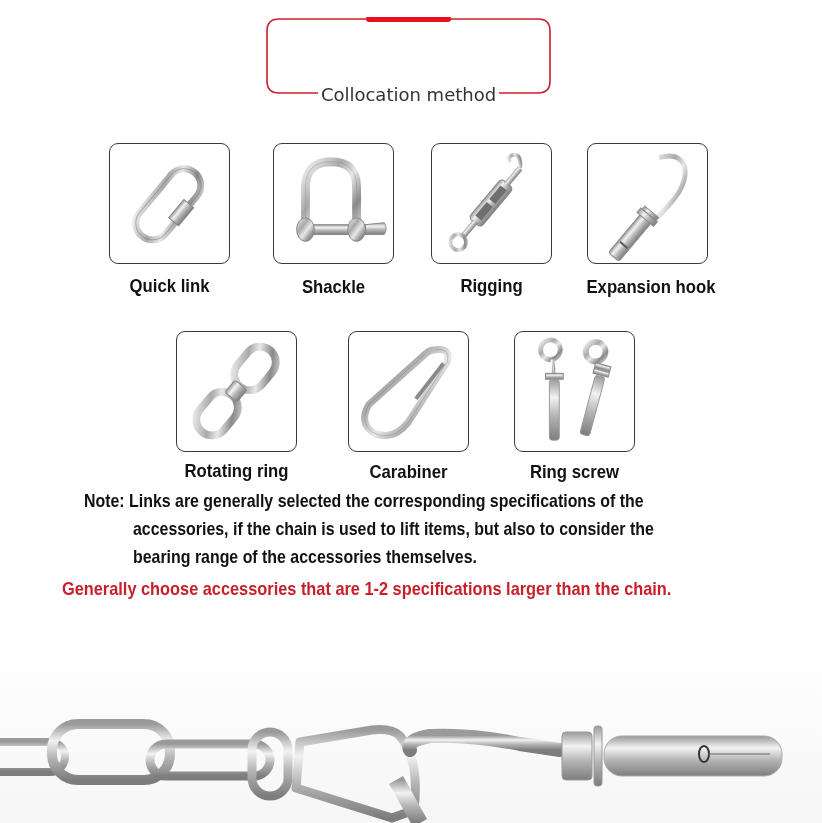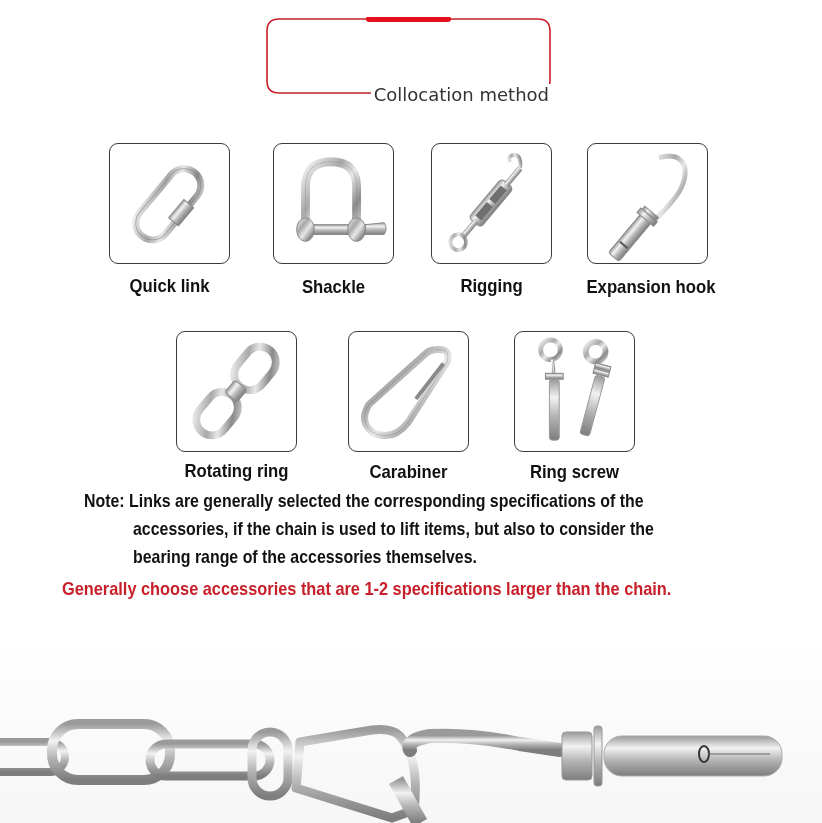--- a/index.html
+++ b/index.html
@@ -1,19 +1,19 @@
 <!DOCTYPE html>
 <html><head>
 <meta charset="utf-8">
 <style>
   html, body { margin: 0; padding: 0; background: #ffffff; }
   body { width: 822px; height: 823px; position: relative; overflow: hidden; font-family: "Liberation Sans", sans-serif; }
   .title-frame { position: absolute; left: 265px; top: 17px; width: 287px; height: 78px; }
   .title-frame svg { position: absolute; left: 0; top: 0; }
-  .title-text { position: absolute; left: 0; width: 287px; top: 67px; text-align: right; font-family: "DejaVu Sans", sans-serif; font-size: 18px; color: #333; letter-spacing: 0px; }
+  .title-text { position: absolute; left: 0; width: 287px; top: 67px; text-align: center; font-family: "DejaVu Sans", sans-serif; font-size: 18px; color: #333; letter-spacing: 0px; }
   .title-text span { background: #fff; padding: 0 3px; }
   .card { position: absolute; width: 121px; height: 121px; border: 1.5px solid #3a3a3a; border-radius: 9px; background: #fff; box-sizing: border-box; overflow: hidden; }
   .card svg { width: 100%; height: 100%; display: block; }
   .label { position: absolute; font-family: "Liberation Sans", sans-serif; font-weight: bold; font-size: 19px; color: #111; text-align: center; transform: scaleX(0.88); transform-origin: center; white-space: nowrap; }
   .note { position: absolute; font-family: "Liberation Sans", sans-serif; font-weight: bold; font-size: 18.5px; color: #111; line-height: 28px; white-space: nowrap; transform: scaleX(0.86); transform-origin: left; }
   .note-warning { position: absolute; left: 62px; top: 578px; font-family: "Liberation Sans", sans-serif; font-weight: bold; font-size: 19px; color: #c8202a; white-space: nowrap; transform: scaleX(0.86); transform-origin: left; }
   .hero { position: absolute; left: 0; top: 640px; width: 822px; height: 183px; }
 </style>
 </head>
 <body>

